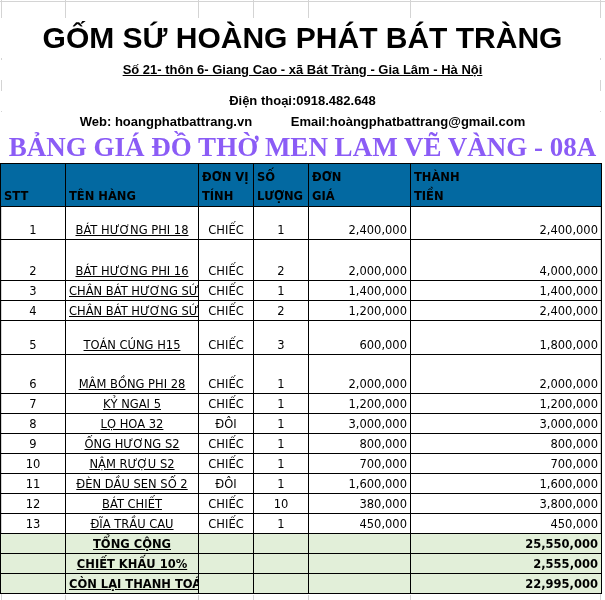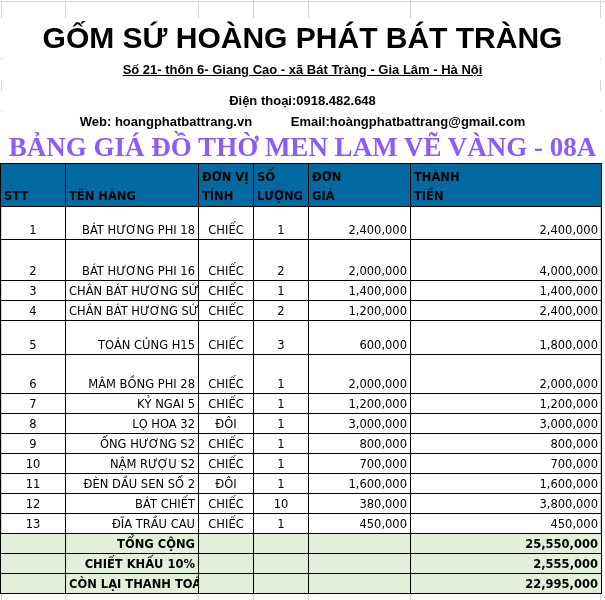--- a/index.html
+++ b/index.html
@@ -13,21 +13,21 @@
   .phone { top:91px; font-size:13px; height:20px; line-height:20px;text-align:center; }
   .contact { top:112px; font-size:13px; height:20px; line-height:20px; }
   .contact span { display:inline-block; }
   .contact .web { margin-right:35px; }
   .title { top:131px; font-family:"Liberation Serif", serif; color:#8b5cf6; font-size:27px; height:33px; line-height:33px; }
   table.price { position:absolute; left:0; top:163px; border-collapse:collapse; table-layout:fixed; width:601px; font-family:"DejaVu Sans", sans-serif; font-size:11.5px; color:#000; }
   table.price td, table.price th { border:1px solid #000; padding:0 3px; overflow:hidden; white-space:nowrap; vertical-align:bottom; }
   table.price th { background:#0369a1; font-weight:bold; text-align:left; line-height:19px; }
   .c { text-align:center; }
   .r { text-align:right; }
-  .l { text-align:right; }
+  .l { text-align:center;text-decoration:underline; }
   tr.tot td { background:#e2efd9; font-weight:bold; }
   td { line-height:18px; }
 </style>
 </head>
 <body>
 
 <div class="grid-bg">
   <div class="gl-v" style="left:1px;height:600px"></div>
   <div class="gl-v" style="left:65px;height:20px"></div>
   <div class="gl-v" style="left:198px;height:20px"></div>

